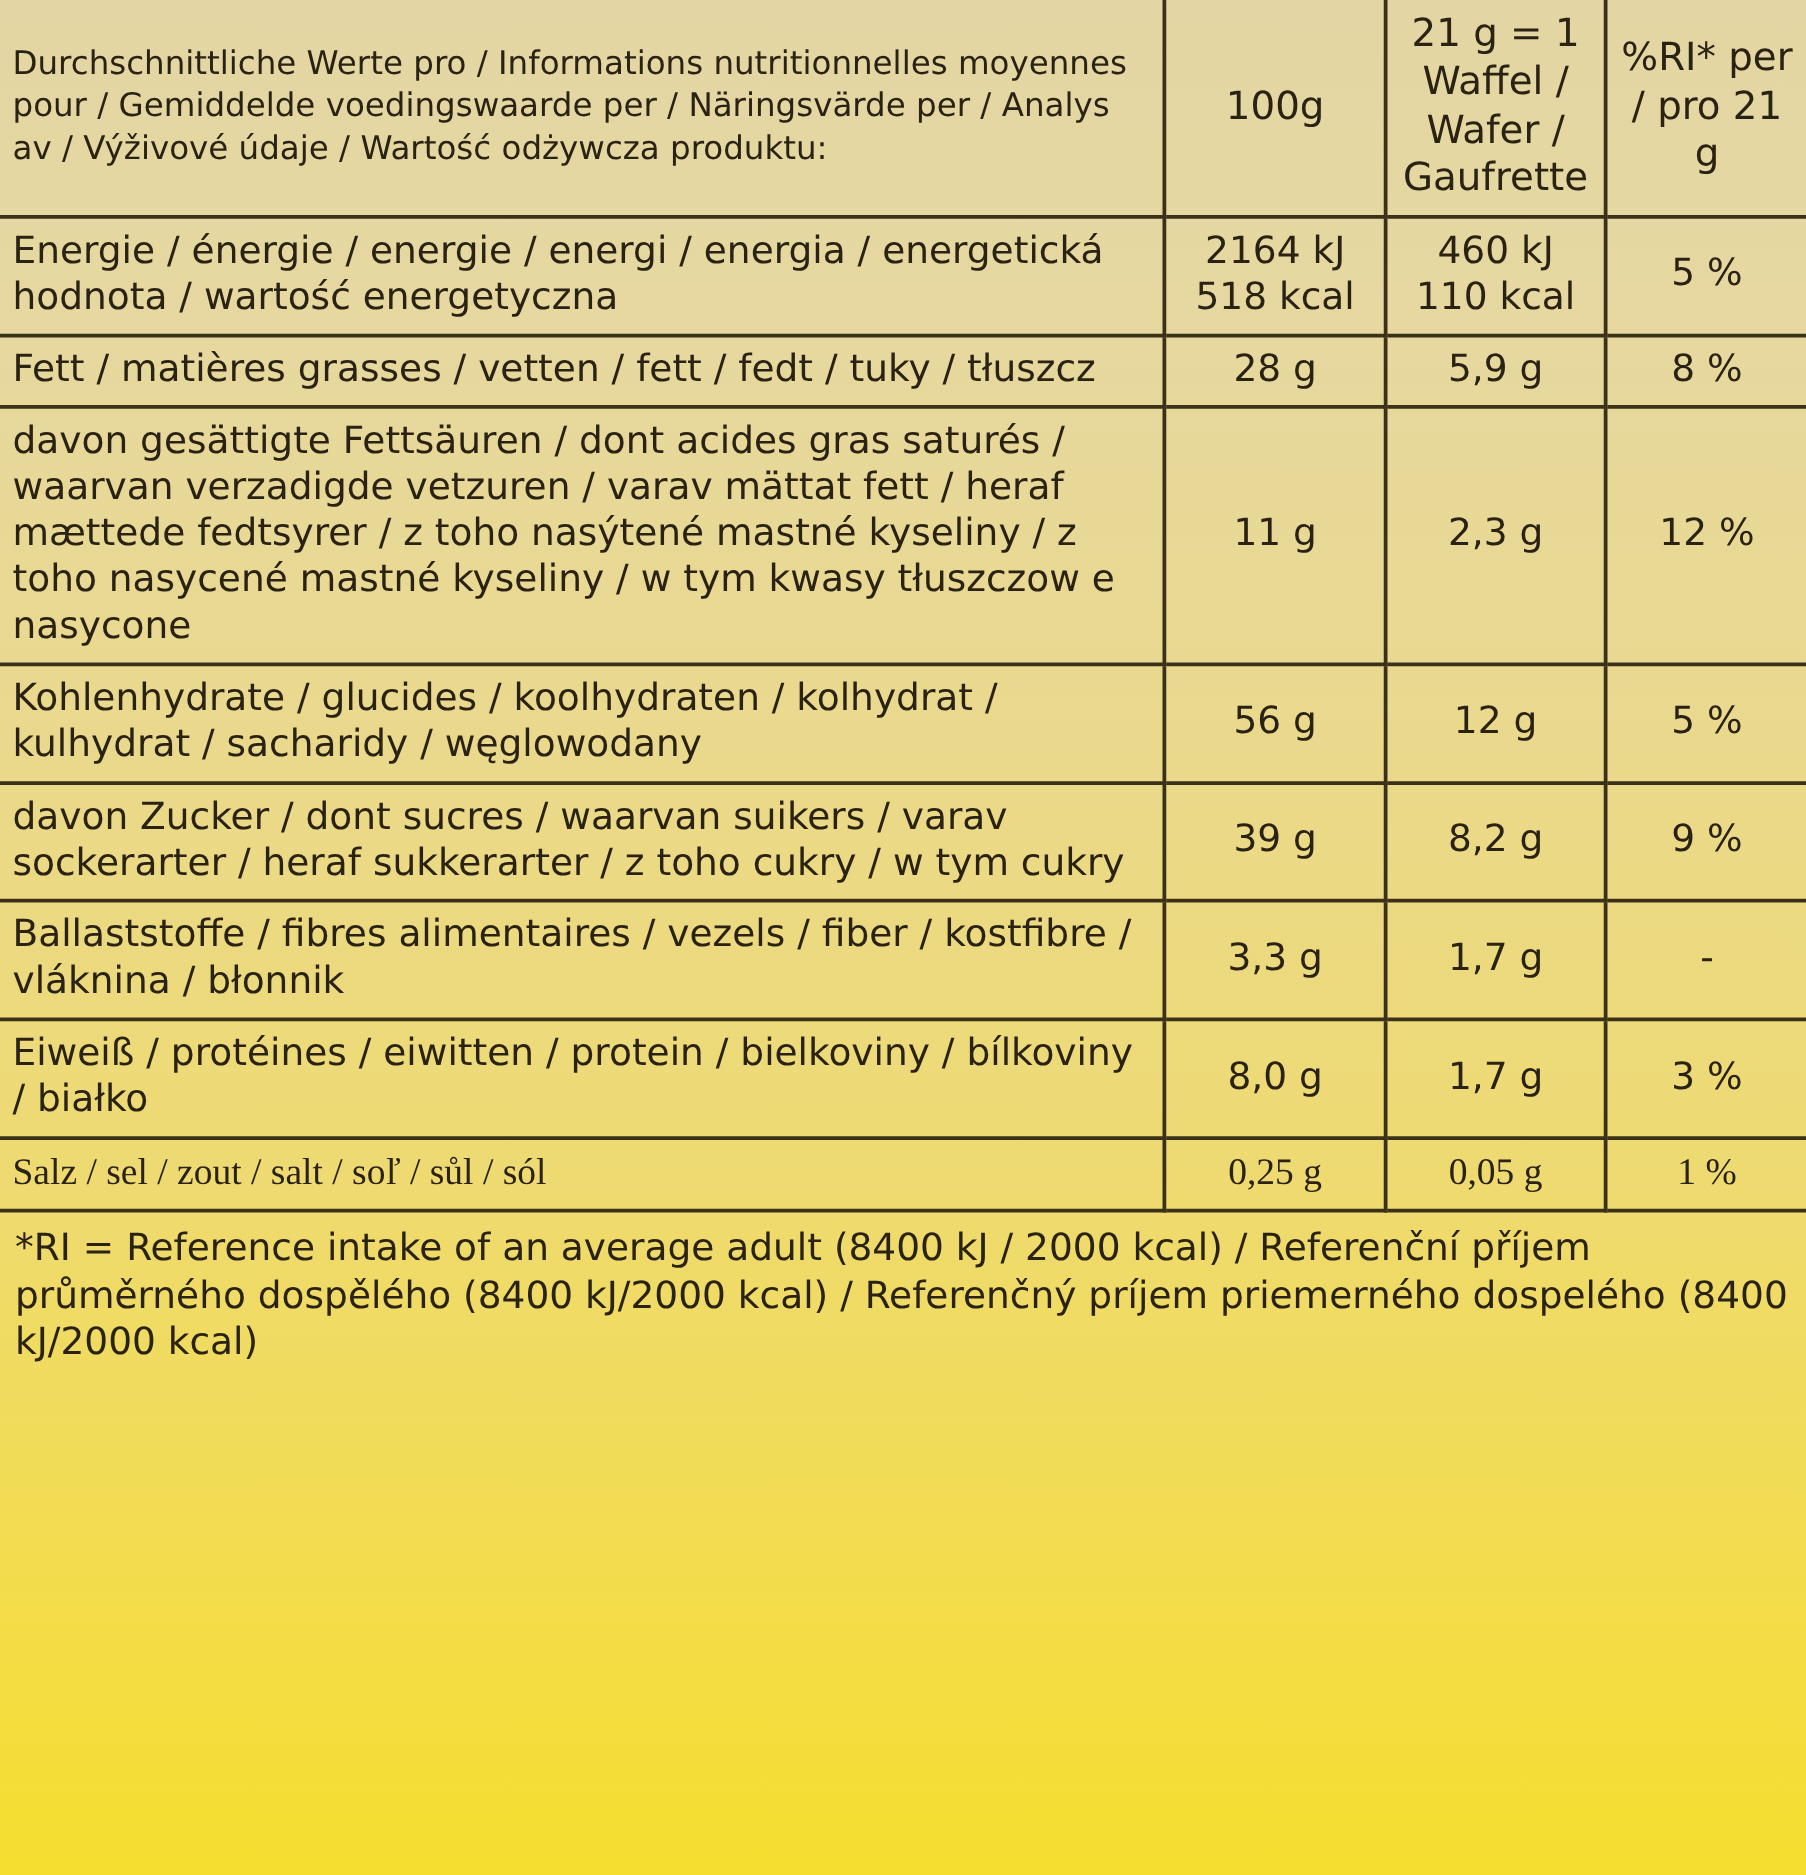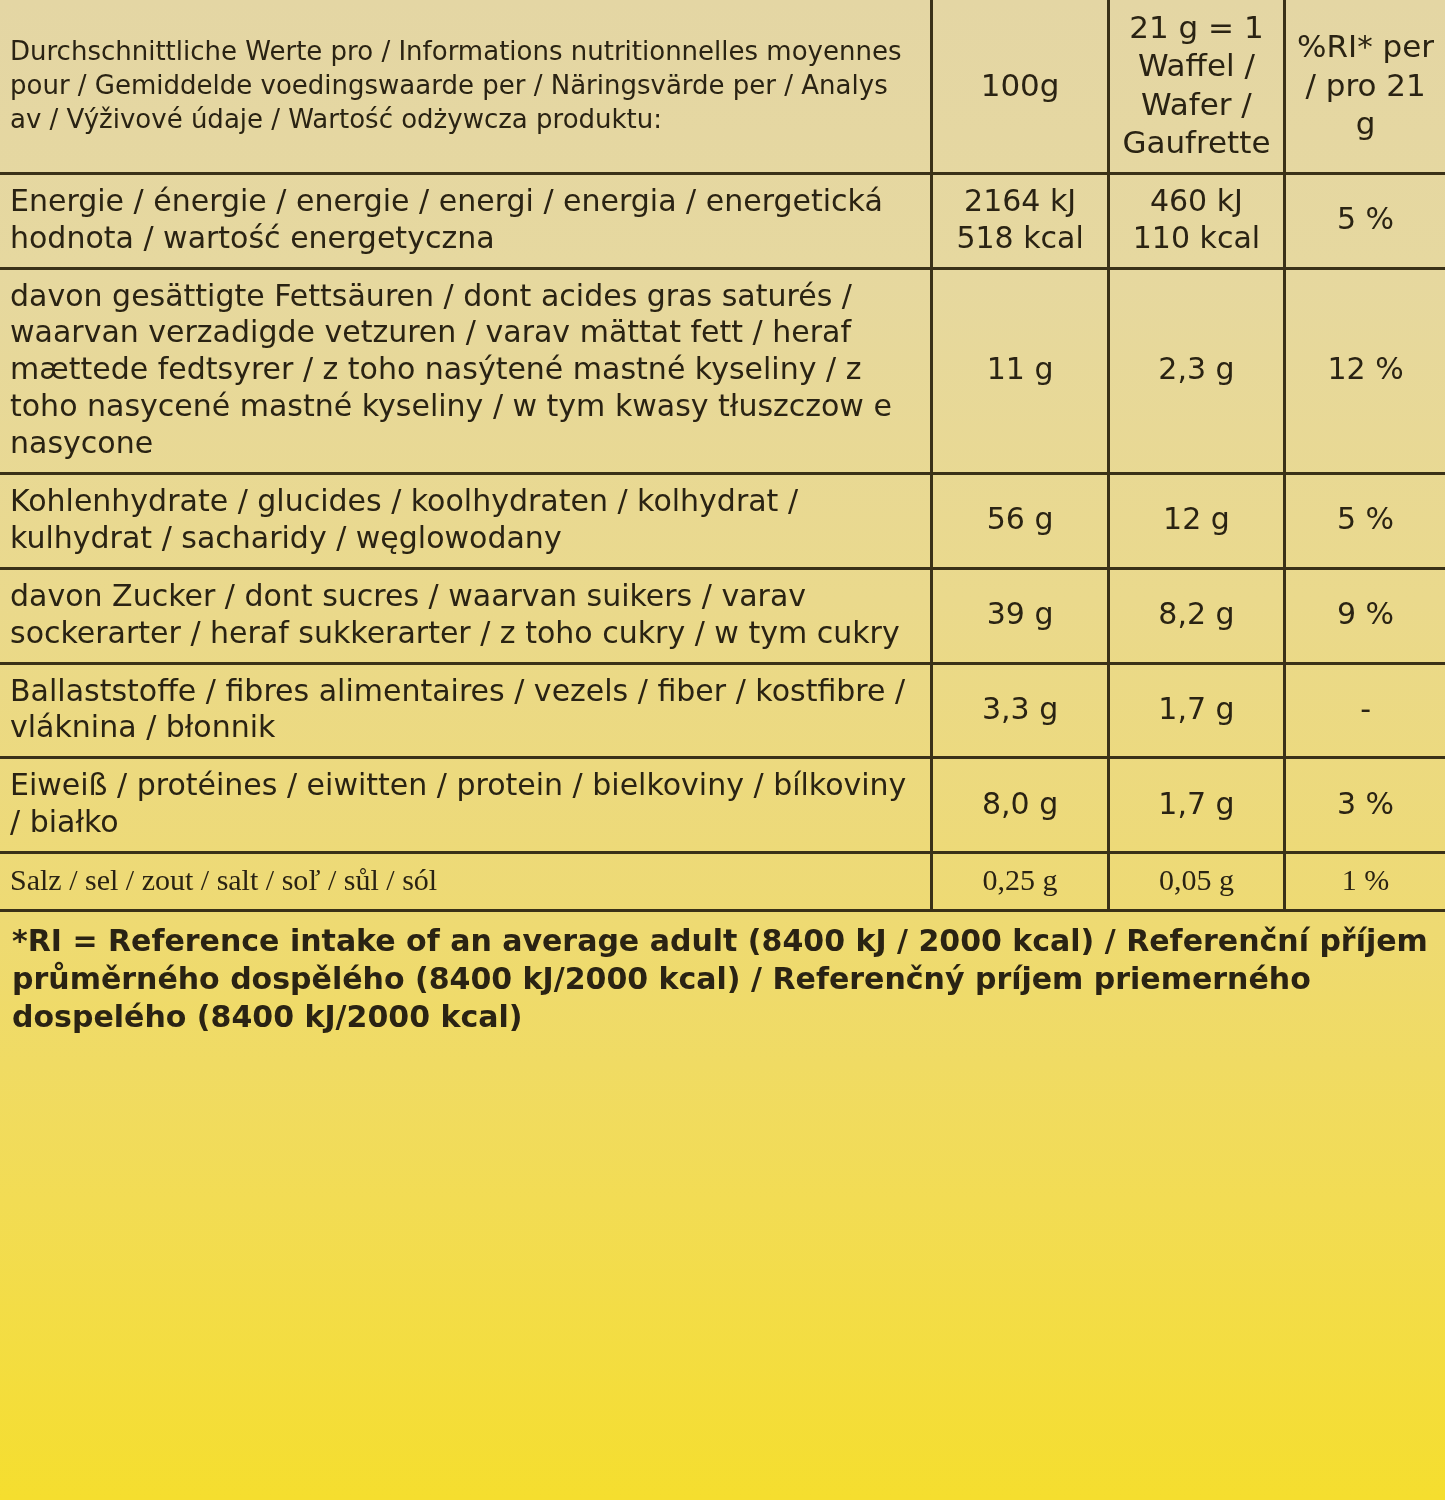--- a/index.html
+++ b/index.html
@@ -64,21 +64,20 @@
     line-height: 1.24;
   }
   .namecell {
     white-space: pre-line;
   }
   .footnote {
     padding: 10px 12px 0 12px;
     font-size: 30px;
     line-height: 1.26;
     white-space: pre-line;
-    font-weight: bold;
   }
   .nobottom td { border-bottom: none; font-family: Liberation Serif, serif; }
 </style>
 </head>
 <body>
 
 <div class="label">
   <table class="nutri">
     <colgroup>
       <col class="col-name">
@@ -96,20 +95,26 @@
 
       <tr>
         <td class="namecell">Energie / énergie / energie / energi / energia / energetická hodnota / wartość energetyczna</td>
         <td class="num">2164 kJ
 518 kcal</td>
         <td class="num">460 kJ
 110 kcal</td>
         <td class="num">5 %</td>
       </tr>
 
+      <tr>
+        <td class="namecell">Fett / matières grasses / vetten / fett / fedt / tuky / tłuszcz</td>
+        <td class="num">28 g</td>
+        <td class="num">5,9 g</td>
+        <td class="num">8 %</td>
+      </tr>
 
       <tr>
         <td class="namecell">davon gesättigte Fettsäuren / dont acides gras saturés / waarvan verzadigde vetzuren / varav mättat fett / heraf mættede fedtsyrer / z toho nasýtené mastné kyseliny / z toho nasycené mastné kyseliny / w tym kwasy tłuszczow e nasycone</td>
         <td class="num">11 g</td>
         <td class="num">2,3 g</td>
         <td class="num">12 %</td>
       </tr>
 
       <tr>
         <td class="namecell">Kohlenhydrate / glucides / koolhydraten / kolhydrat / kulhydrat / sacharidy / węglowodany</td>

